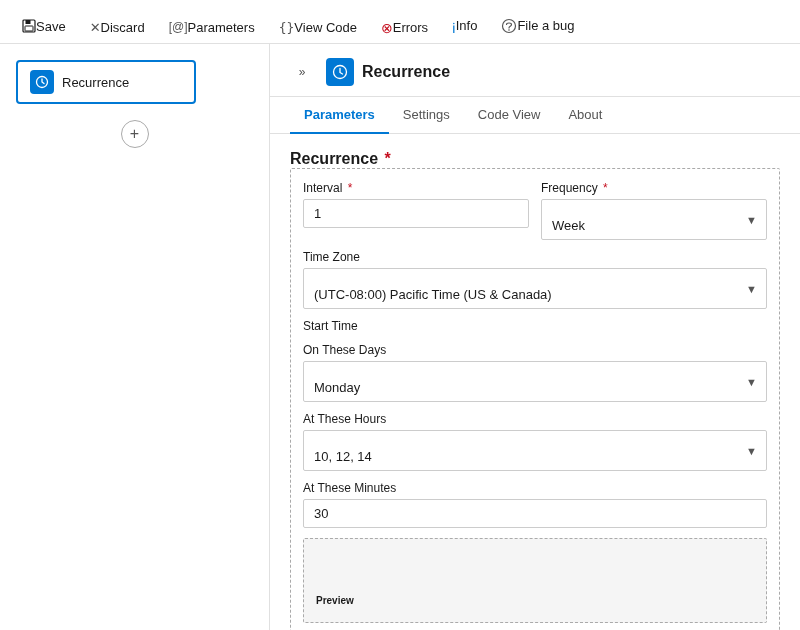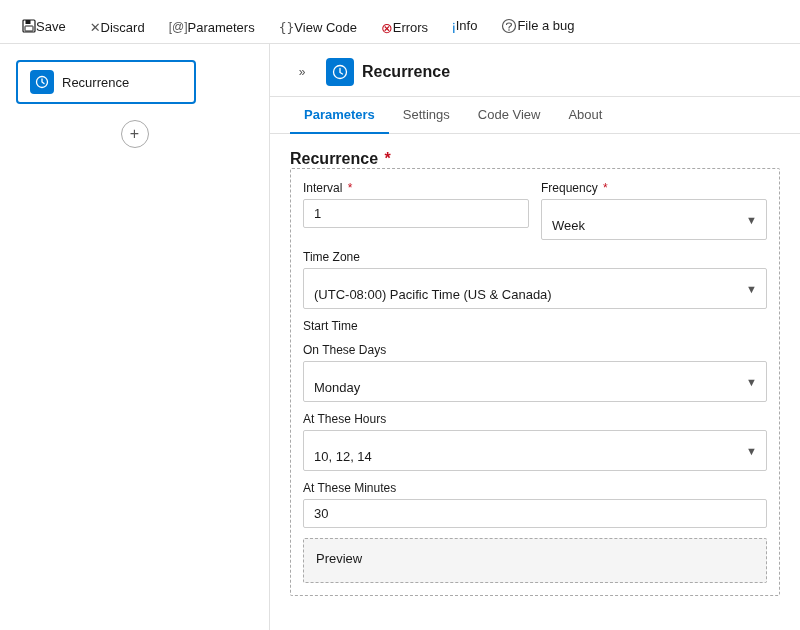--- a/index.html
+++ b/index.html
@@ -217,23 +217,24 @@
     }
 
     .preview-box {
       border: 1.5px dashed #aaa;
       border-radius: 2px;
       padding: 12px;
       background: #f5f5f5;
       margin-top: 10px;
     }
     .preview-title {
-      font-weight: 400;
-      font-size: 13px;
+      font-weight: 700;
+      font-size: 10px;
       margin-bottom: 4px;
+      margin-top: 44px;
     }
     .preview-text {
       font-size: 13px;
       color: #1a1a1a;
     }
   </style>
 </head>
 <body>
 
 <div class="toolbar">

